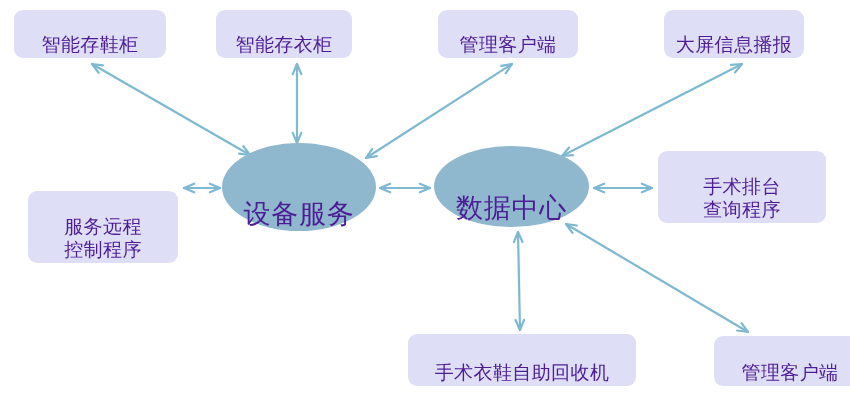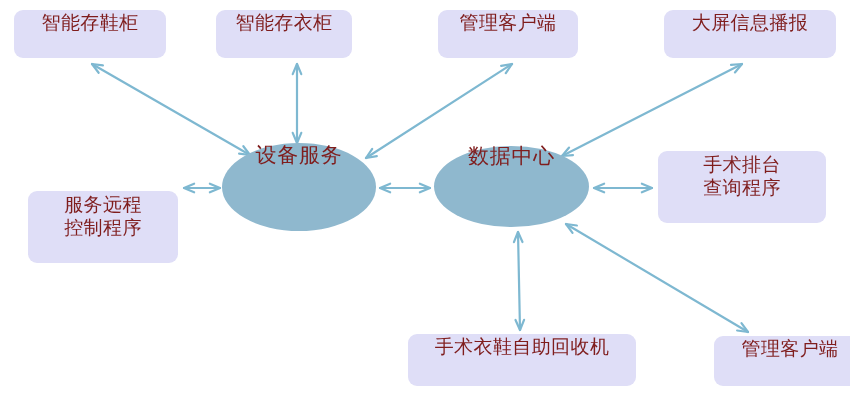--- a/index.html
+++ b/index.html
@@ -21,41 +21,41 @@
     position: absolute;
     left: 0;
     top: 0;
     width: 850px;
     height: 402px;
   }
   .node {
     position: absolute;
     box-sizing: border-box;
     display: flex;
-    align-items: flex-start;
+    align-items: flex-end;
     justify-content: center;
     text-align: center;
-    color: #7f1d1d;
+    color: #4c1d95;
     line-height: 1.18;
     z-index: 2;
   }
   .box {
     background: #dfdef7;
     border-radius: 9px;
     font-size: 19px;
     letter-spacing: 0.4px;
     padding: 2px 6px;
   }
   .box.two-line {
     line-height: 1.22;
   }
   .ellipse {
     background: #8fb8ce;
     border-radius: 50%;
-    font-size: 21px;
+    font-size: 27px;
     letter-spacing: 0.8px;
   }
 </style>
 </head>
 <body>
 
 <div id="canvas">
 
   <svg id="edges" viewBox="0 0 850 402" xmlns="http://www.w3.org/2000/svg">
       <g>
@@ -114,21 +114,21 @@
       </div>
       <div class="node box" style="left: 14px; top: 10px; width: 152px; height: 48px;">
         <span>智能存鞋柜</span>
       </div>
       <div class="node box" style="left: 216px; top: 10px; width: 136px; height: 48px;">
         <span>智能存衣柜</span>
       </div>
       <div class="node box" style="left: 438px; top: 10px; width: 140px; height: 48px;">
         <span>管理客户端</span>
       </div>
-      <div class="node box" style="left: 664px; top: 10px; width: 172px; height: 48px;">
+      <div class="node box" style="left: 664px; top: 10px; width: 140px; height: 48px;">
         <span>大屏信息播报</span>
       </div>
       <div class="node box two-line" style="left: 28px; top: 151px; width: 150px; height: 72px; margin-top: 40px;">
         <span>服务远程<br>控制程序</span>
       </div>
       <div class="node box two-line" style="left: 658px; top: 151px; width: 168px; height: 72px;">
         <span>手术排台<br>查询程序</span>
       </div>
       <div class="node box" style="left: 408px; top: 334px; width: 228px; height: 52px;">
         <span>手术衣鞋自助回收机</span>

